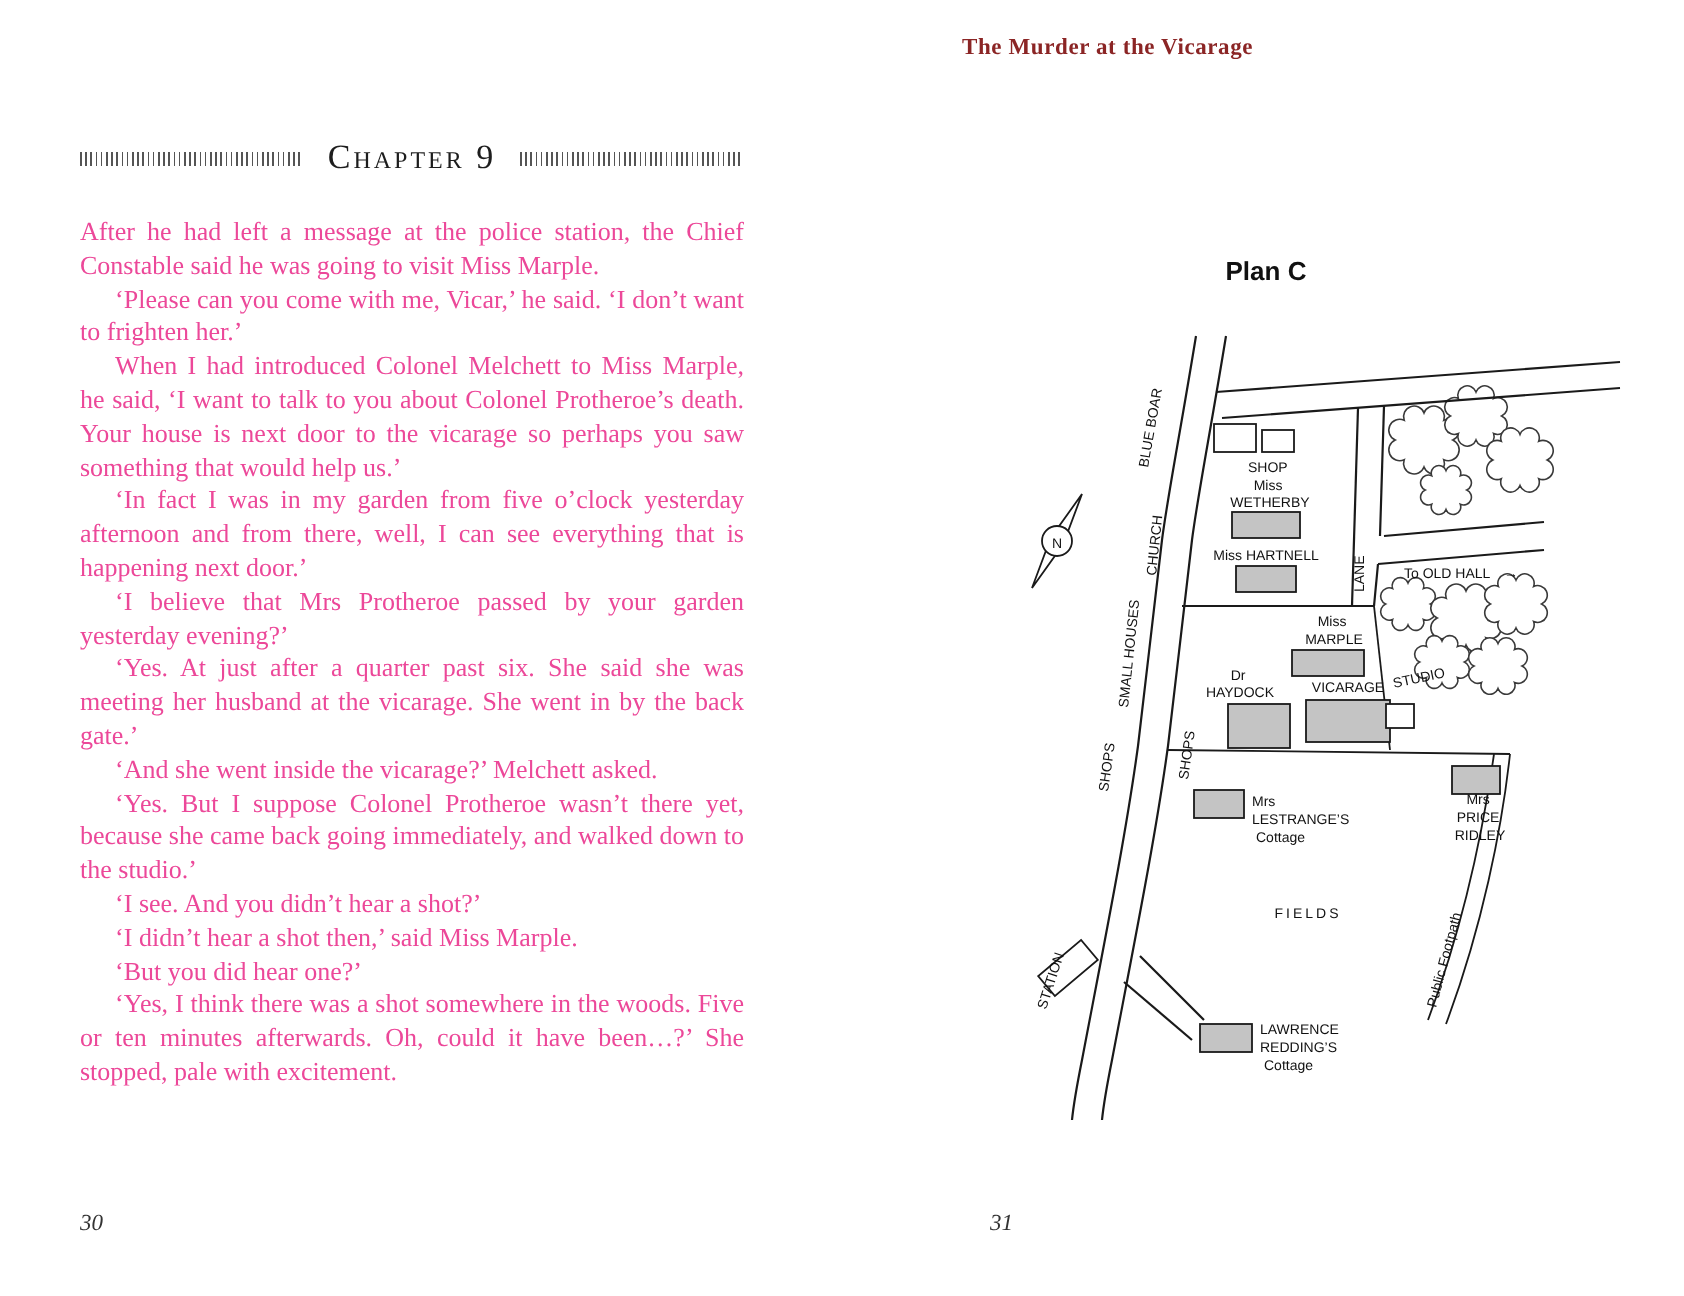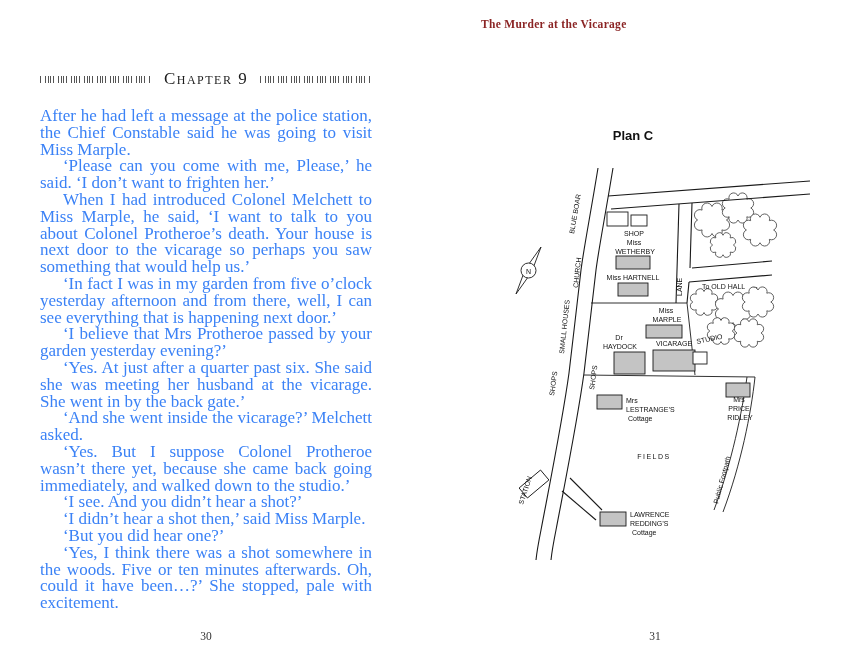--- a/index.html
+++ b/index.html
@@ -19,25 +19,25 @@
   .left-page{position:absolute;left:40px;top:70px;width:332px;}
   .chapter-row{display:flex;align-items:center;gap:12px;height:18px;}
   .chapter-rule{
     flex:1;height:7px;
     background:repeating-linear-gradient(to right,#555 0,#555 0.8px,transparent 0.8px,transparent 2.6px);
   }
   .chapter-title{
     font-variant:small-caps;font-size:17px;letter-spacing:1.5px;color:#1d1d1d;
     white-space:nowrap;
   }
-  .body-text{margin-top:20px;font-size:17px;line-height:16.8px;text-align:justify;color:#3b82f6;}
+  .body-text{margin-top:20px;font-size:13px;line-height:16.8px;text-align:justify;color:#ec4899;}
   .body-text p{margin:0;text-indent:1.35em;}
   .body-text p.noindent{text-indent:0;}
   .page-num{
-    position:absolute;top:630px;font-size:11.5px;color:#333;text-align:center;
+    position:absolute;top:606px;font-size:11.5px;color:#333;text-align:left;font-style:italic;
   }
   .page-num.left{left:40px;width:332px;}
   .page-num.right{left:495px;width:320px;}
   
   .map-svg{position:absolute;left:490px;top:112px;width:330px;height:460px;}
   .map-svg text{
     font-family:"Liberation Sans", sans-serif;
     fill:#111;font-size:7px;
   }
   .map-svg .plan-title{font-size:13px;font-weight:bold;}
@@ -54,21 +54,21 @@
 <div class="running-header">The Murder at the Vicarage</div>
 
 <div class="left-page">
   <div class="chapter-row">
     <div class="chapter-rule"></div>
     <div class="chapter-title">Chapter 9</div>
     <div class="chapter-rule"></div>
   </div>
   <div class="body-text">
       <p class="noindent">After he had left a message at the police station, the Chief Constable said he was going to visit Miss Marple.</p>
-      <p>‘Please can you come with me, Please,’ he said. ‘I don’t want to frighten her.’</p>
+      <p>‘Please can you come with me, Vicar,’ he said. ‘I don’t want to frighten her.’</p>
       <p>When I had introduced Colonel Melchett to Miss Marple, he said, ‘I want to talk to you about Colonel Protheroe’s death. Your house is next door to the vicarage so perhaps you saw something that would help us.’</p>
       <p>‘In fact I was in my garden from five o’clock yesterday afternoon and from there, well, I can see everything that is happening next door.’</p>
       <p>‘I believe that Mrs Protheroe passed by your garden yesterday evening?’</p>
       <p>‘Yes. At just after a quarter past six. She said she was meeting her husband at the vicarage. She went in by the back gate.’</p>
       <p>‘And she went inside the vicarage?’ Melchett asked.</p>
       <p>‘Yes. But I suppose Colonel Protheroe wasn’t there yet, because she came back going immediately, and walked down to the studio.’</p>
       <p>‘I see. And you didn’t hear a shot?’</p>
       <p>‘I didn’t hear a shot then,’ said Miss Marple.</p>
       <p>‘But you did hear one?’</p>
       <p>‘Yes, I think there was a shot somewhere in the woods. Five or ten minutes afterwards. Oh, could it have been…?’ She stopped, pale with excitement.</p>

